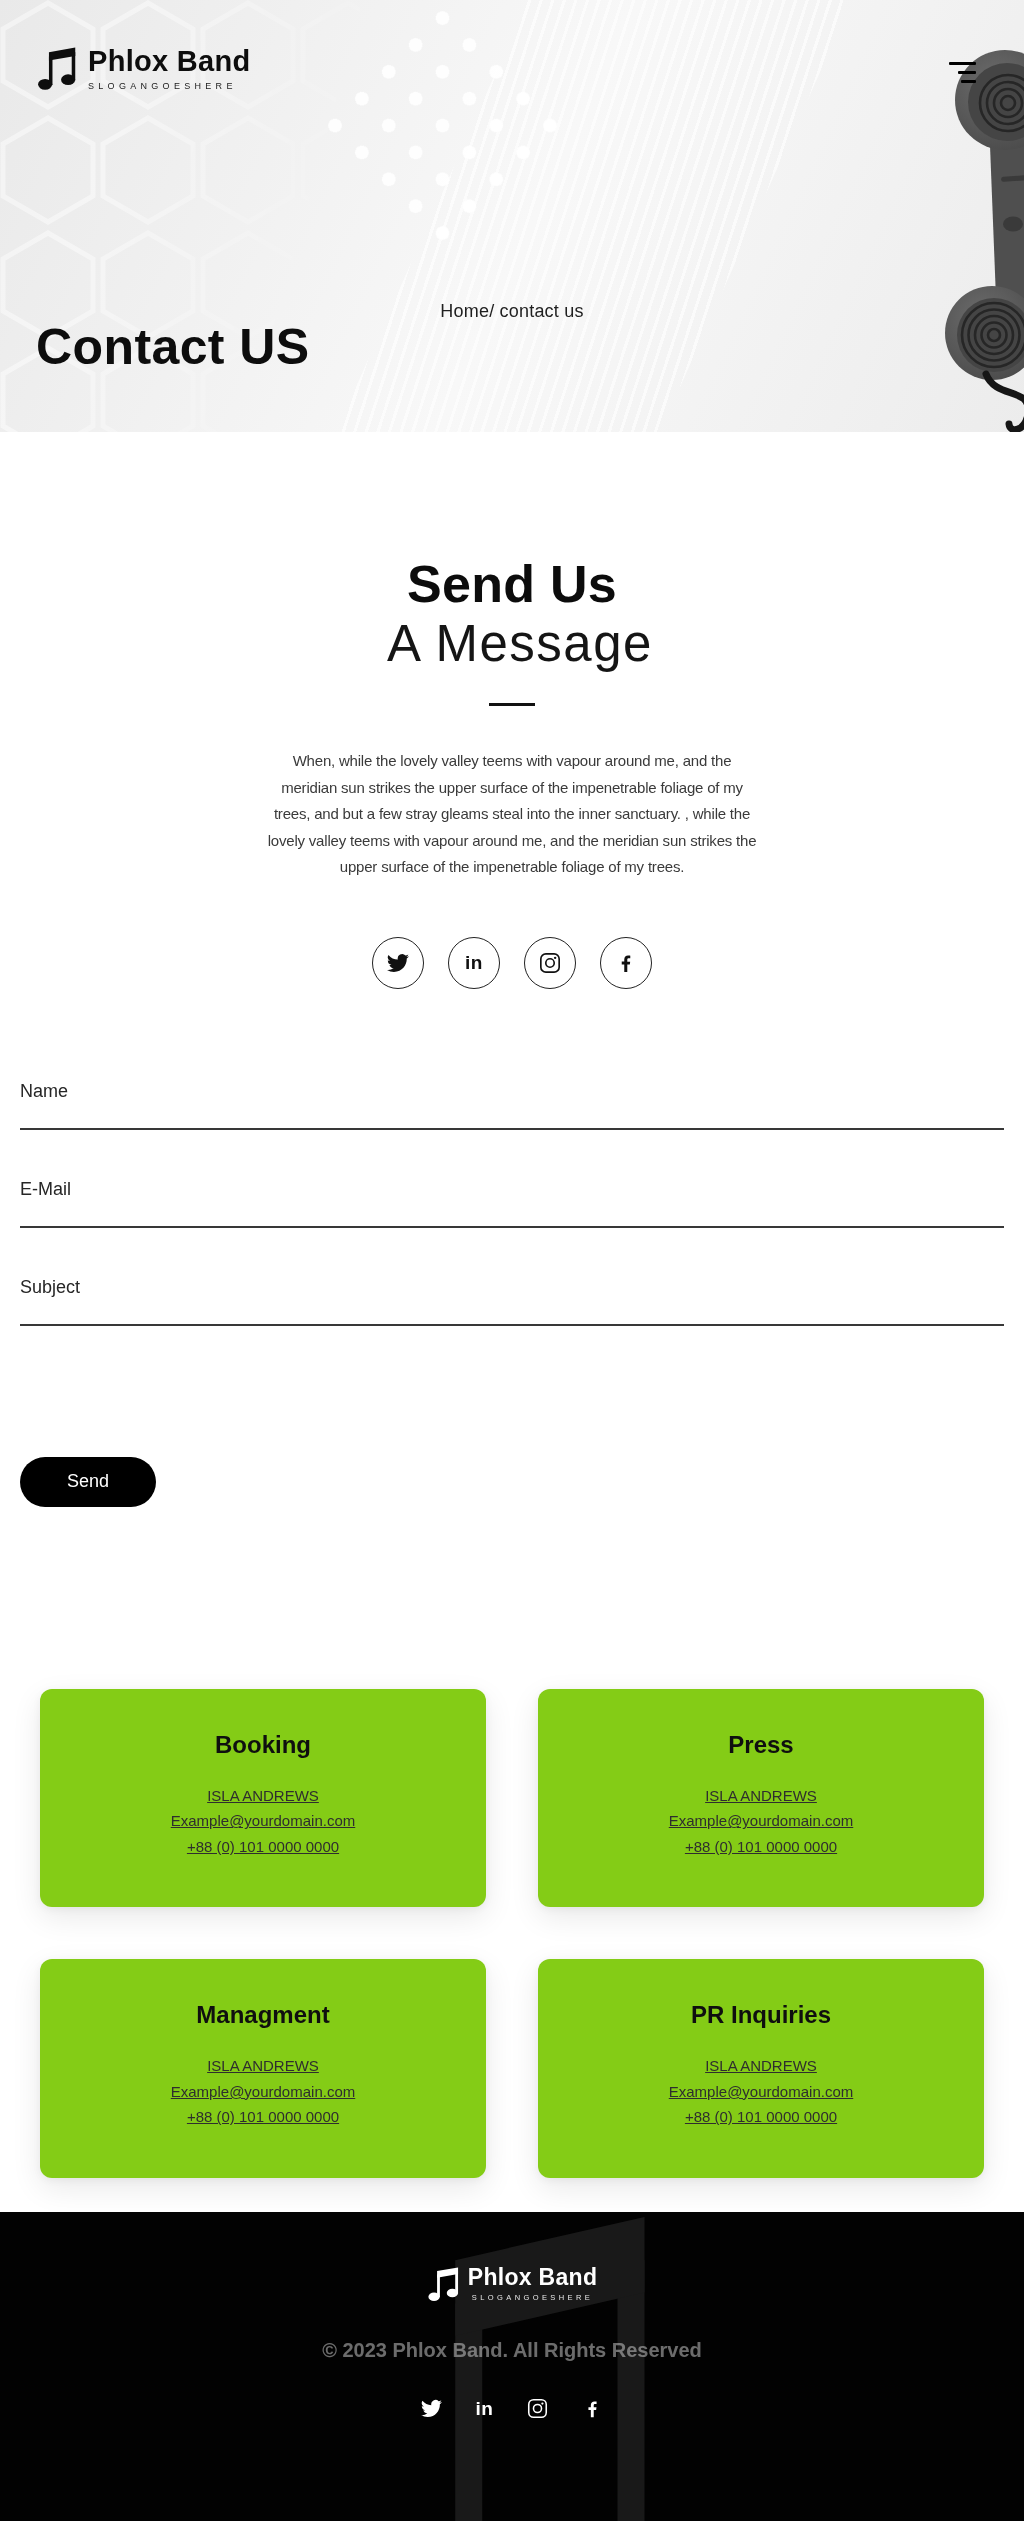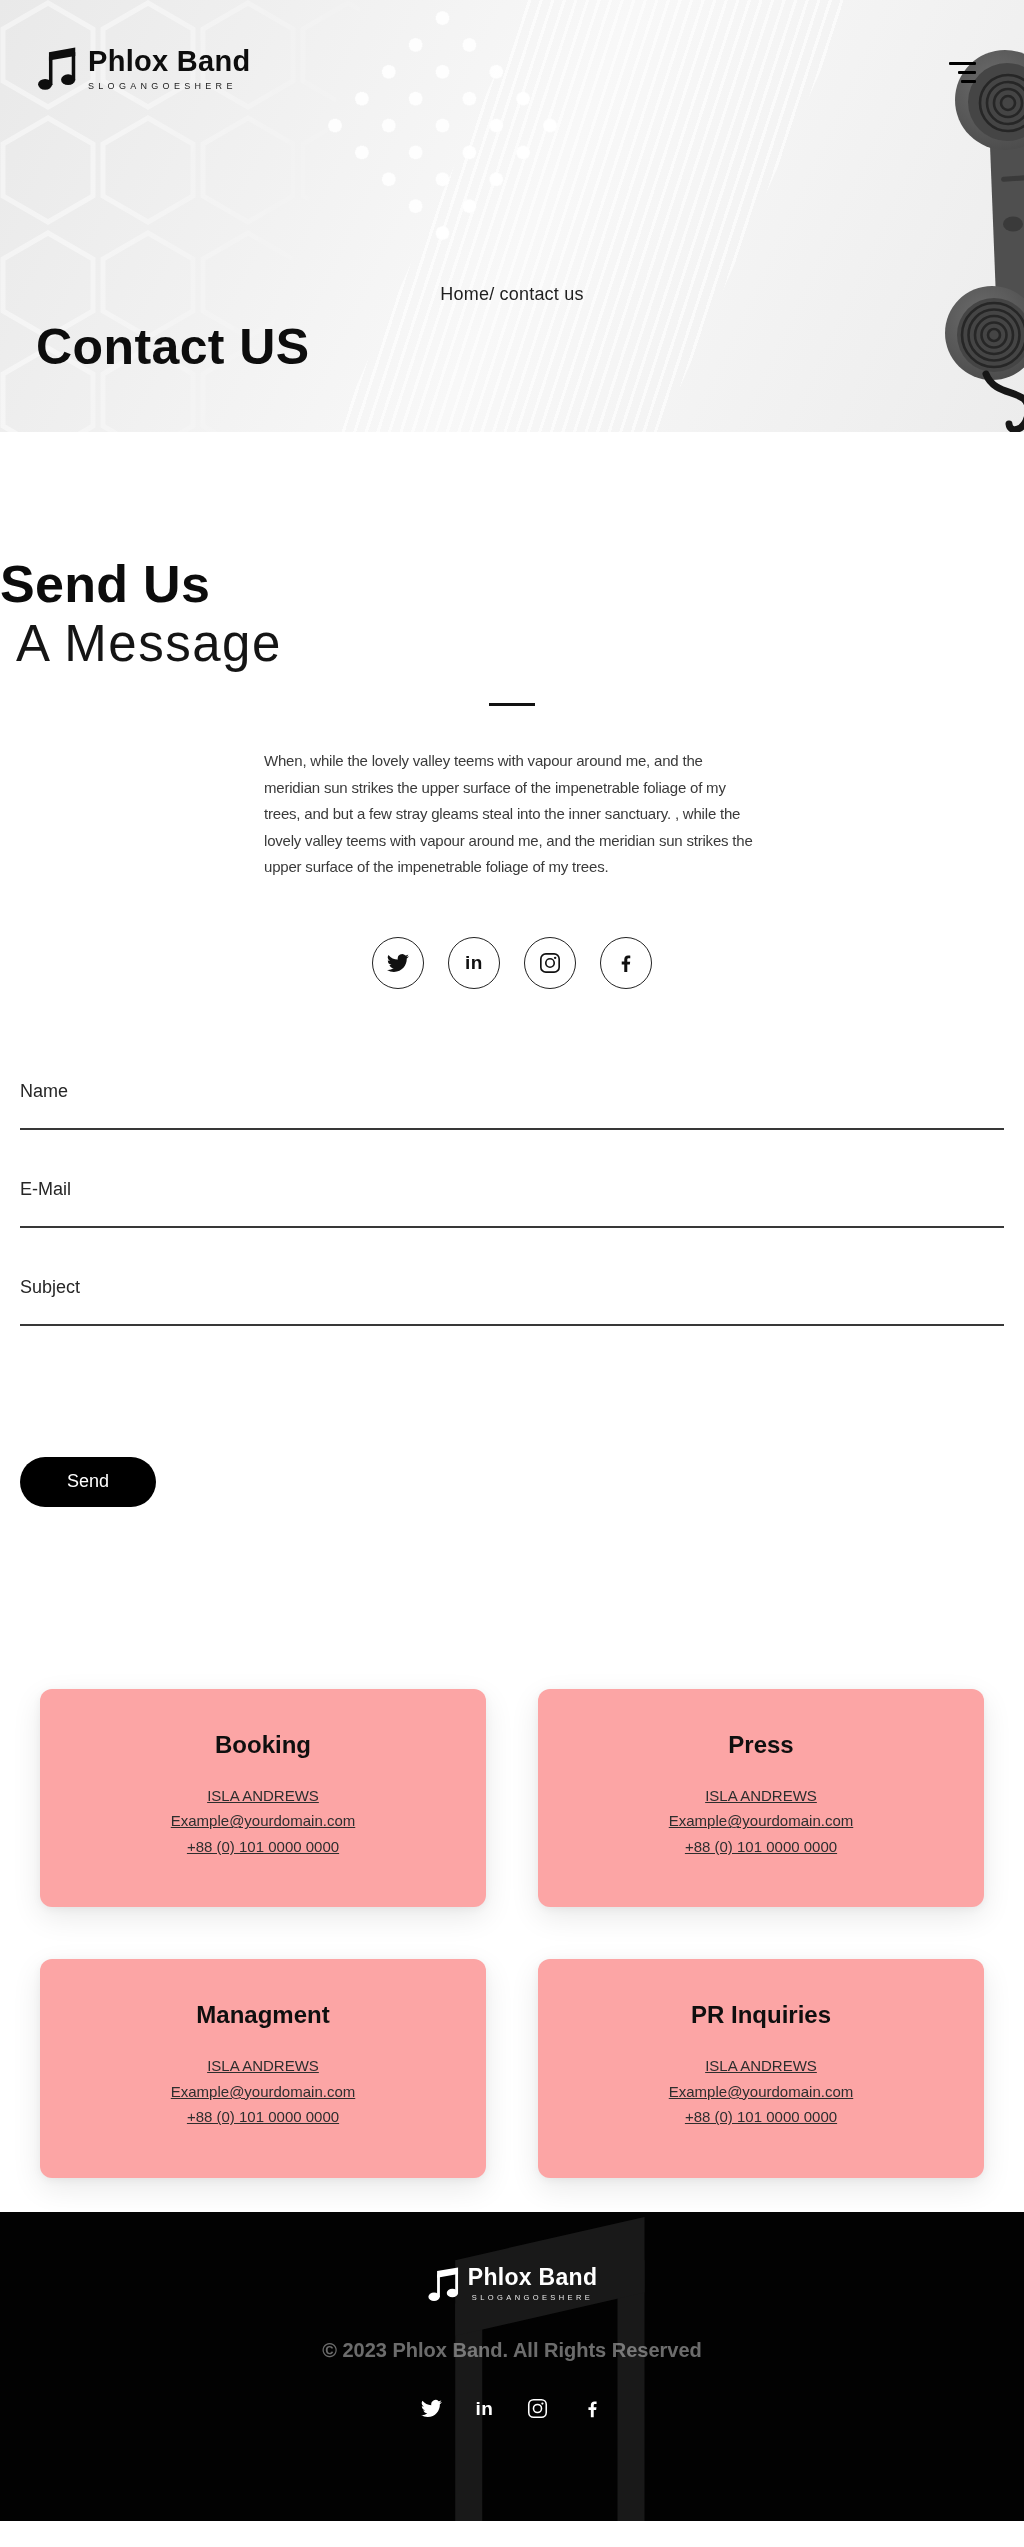--- a/index.html
+++ b/index.html
@@ -34,28 +34,28 @@
   .logo { position:absolute; left:36px; top:46px; display:flex; align-items:center; gap:10px; color:#0d0d0d; }
   .logo .note-icon { width:42px; height:46px; flex:0 0 auto; }
   .logo-name { font-size:29px; font-weight:800; letter-spacing:.3px; line-height:1; }
   .logo-slogan { font-size:9px; font-weight:400; letter-spacing:4.3px; margin-top:5px; color:#1c1c1c; }
 
   .hamburger { position:absolute; right:44px; top:58px; background:none; border:none; padding:4px;
     display:flex; flex-direction:column; align-items:flex-end; gap:6px; cursor:pointer; }
   .hamburger .hl { display:block; height:3px; background:#000; border-radius:1px; }
   .hl1 { width:27px; } .hl2 { width:18px; } .hl3 { width:15px; }
 
-  .breadcrumb { position:absolute; top:284px; width:100%; text-align:center;
+  .breadcrumb { position:absolute; top:301px; width:100%; text-align:center;
     font-size:18px; color:#1f1f1f; letter-spacing:.2px; cursor:pointer; }
 
   .hero-title { position:absolute; left:36px; top:318px; margin:0;
     font-size:50px; font-weight:800; letter-spacing:.4px; color:#0d0d0d; }
 
   
-  .intro { padding-top:122px; text-align:left; }
+  .intro { padding-top:122px; text-align:center; }
   .intro-h1 { font-size:52px; font-weight:800; color:#0c0c0c; line-height:1.16; letter-spacing:.3px; }
   .intro-h2 { font-size:51px; font-weight:300; color:#151515; line-height:1.16; letter-spacing:1.5px;padding-left:16px; }
   .divider { width:46px; height:3px; background:#111; margin:30px auto 0; }
   .intro-para { max-width:496px; margin:42px auto 0; font-size:15px; line-height:26.5px;
     color:#3a3a3a; letter-spacing:-.2px; }
 
   .social-row { margin-top:56px; display:flex; justify-content:center; gap:24px; }
   .social-circle { width:52px; height:52px; border:1.6px solid #222; border-radius:50%;
     background:#fff; color:#111; display:flex; align-items:center; justify-content:center; cursor:pointer; }
   .social-circle svg { width:22px; height:22px; }
@@ -68,21 +68,21 @@
   .field input, .field textarea {
     width:100%; border:none; border-bottom:2px solid #383838; background:transparent;
     height:18px; font-size:17px; font-family:"Liberation Sans",sans-serif; outline:none; padding:0;
   }
   .field textarea { height:22px; resize:vertical; display:block; }
   .send-btn { margin-top:82px; width:136px; height:50px; border:none; border-radius:25px;
     background:#000; color:#fff; font-size:18px; font-family:"Liberation Sans",sans-serif; cursor:pointer; }
 
   
   .cards { margin:182px 40px 0; display:grid; grid-template-columns:1fr 1fr; gap:52px; }
-  .card { background:#fca5a5; border-radius:12px; min-height:188px; padding:42px 20px 48px; text-align:center;
+  .card { background:#84cc16; border-radius:12px; min-height:188px; padding:42px 20px 48px; text-align:center;
     box-shadow:0 10px 30px rgba(0,0,0,.09), 0 2px 8px rgba(0,0,0,.05); }
   .card h3 { margin:0 0 24px; font-size:24px; font-weight:700; color:#0f0f0f; }
   .card p { margin:0; font-size:15px; line-height:25.5px; color:#2e2e2e;text-decoration:underline; }
 
   
   .footer { position:relative; margin-top:34px; height:309px; background:#020202; overflow:hidden; text-align:center; }
   .watermark { position:absolute; top:-6px; left:50%; transform:translateX(-50%); color:#191919; }
   .f-content { position:relative; z-index:1; }
   .f-logo { padding-top:54px; display:flex; justify-content:center; align-items:center; gap:8px; color:#fff; }
   .f-logo .note-icon { width:33px; height:37px; }

